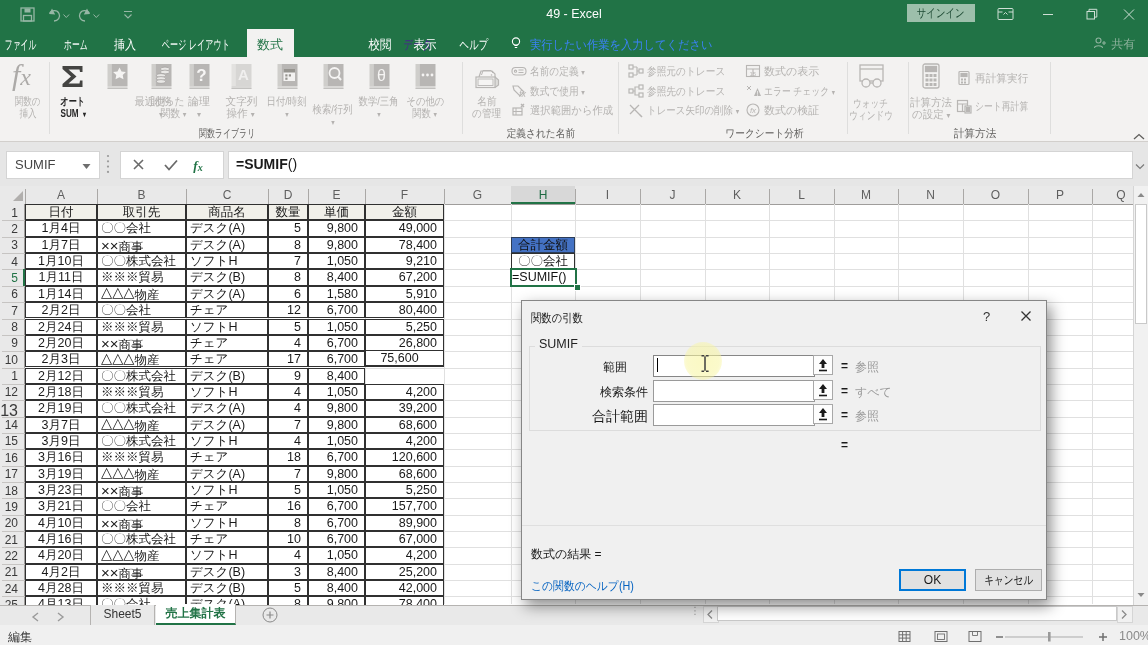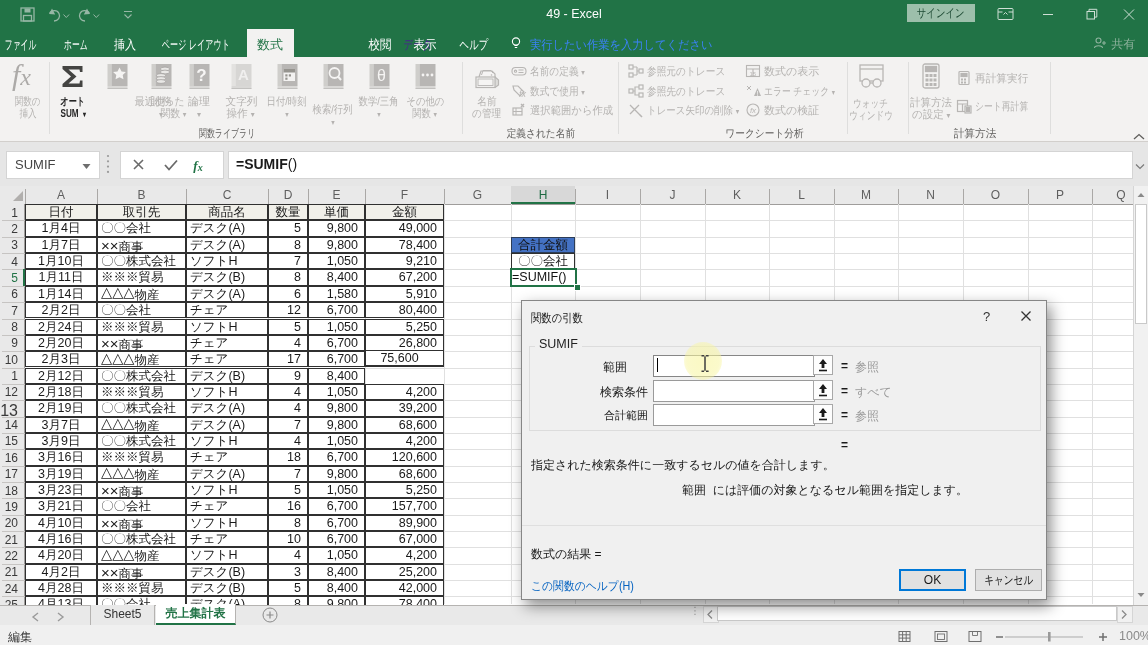--- a/index.html
+++ b/index.html
@@ -703,31 +703,29 @@
     <div style="position:absolute;left:319px;top:58px;font-size:12px;font-weight:bold;">=</div>
     <div style="position:absolute;left:333px;top:58px;font-size:12px;color:#9a9a9a;">参照</div>
 <div style="position:absolute;left:60px;top:83px;width:66px;text-align:right;font-size:12px;">検索条件</div>
     <div style="position:absolute;left:131px;top:79px;width:160px;height:20px;background:#fff;border:1px solid #9a9a9a;"></div>
     <div style="position:absolute;left:291px;top:79px;width:20px;height:20px;background:#fdfdfd;border:1px solid #a8a8a8;box-sizing:border-box;"><svg width="18" height="18" viewBox="0 0 18 18">
         <path d="M9 3 l4 5 h-2.6 v4 h-2.8 v-4 H5z" fill="#1a1a1a"></path>
         <path d="M5 14.5 h8" stroke="#1a1a1a" stroke-width="1.6"></path>
       </svg></div>
     <div style="position:absolute;left:319px;top:83px;font-size:12px;font-weight:bold;">=</div>
     <div style="position:absolute;left:333px;top:83px;font-size:12px;color:#9a9a9a;">すべて</div>
-<div style="position:absolute;left:60px;top:107px;width:66px;text-align:right;font-size:11px;">合計範囲</div>
+<div style="position:absolute;left:60px;top:107px;width:66px;text-align:right;font-size:14px;">合計範囲</div>
     <div style="position:absolute;left:131px;top:103px;width:160px;height:20px;background:#fff;border:1px solid #9a9a9a;"></div>
     <div style="position:absolute;left:291px;top:103px;width:20px;height:20px;background:#fdfdfd;border:1px solid #a8a8a8;box-sizing:border-box;"><svg width="18" height="18" viewBox="0 0 18 18">
         <path d="M9 3 l4 5 h-2.6 v4 h-2.8 v-4 H5z" fill="#1a1a1a"></path>
         <path d="M5 14.5 h8" stroke="#1a1a1a" stroke-width="1.6"></path>
       </svg></div>
     <div style="position:absolute;left:319px;top:107px;font-size:12px;font-weight:bold;">=</div>
     <div style="position:absolute;left:333px;top:107px;font-size:12px;color:#9a9a9a;">参照</div>
 <div style="position:absolute;left:319px;top:137px;font-size:12px;font-weight:bold;">=</div>
-<div style="position:absolute;left:9px;top:156px;font-size:12px;">指定された検索条件に一致するセルの値を合計します。</div>
-<div style="position:absolute;left:160px;top:181px;font-size:12px;">範囲&nbsp;&nbsp;には評価の対象となるセル範囲を指定します。</div>
 <div style="position:absolute;left:0px;top:224px;width:524px;height:1px;background:#dfdfdf;"></div>
 <div style="position:absolute;left:9px;top:245px;font-size:12px;">数式の結果&nbsp;=</div>
 <div style="position:absolute;left:9px;top:277px;font-size:12px;color:#0563c1;text-decoration:underline;"><span class="jp" style="transform:scaleX(0.9);">この関数のヘルプ(H)</span></div>
 <div style="position:absolute;left:377px;top:268px;width:67px;height:22px;background:#e1e1e1;border:2px solid #0078d7;box-sizing:border-box;text-align:center;font-size:12px;line-height:18px;">OK</div>
 <div style="position:absolute;left:453px;top:268px;width:67px;height:22px;background:#e1e1e1;border:1px solid #adadad;box-sizing:border-box;text-align:center;font-size:12px;line-height:20px;"><span class="jc" style="transform:scaleX(0.8);">キャンセル</span></div>
 </div>
 <div class="ab" style="left:684px;top:342px;width:38px;height:38px;border-radius:50%;background:radial-gradient(circle,rgba(248,245,160,0.62) 0%,rgba(248,245,160,0.55) 60%,rgba(248,245,160,0.3) 80%,rgba(248,245,160,0) 97%);"></div>
 <div class="ab" style="left:700px;top:354px;width:10px;height:19px;"><svg width="10" height="19" viewBox="0 0 10 19">
       <g stroke="#3f3f3f" stroke-width="1.5" fill="none">
         <path d="M1.5 1.8 h2.6 M6 1.8 h2.6 M5 2.2 v14.6 M1.5 17.2 h2.6 M6 17.2 h2.6"></path>

